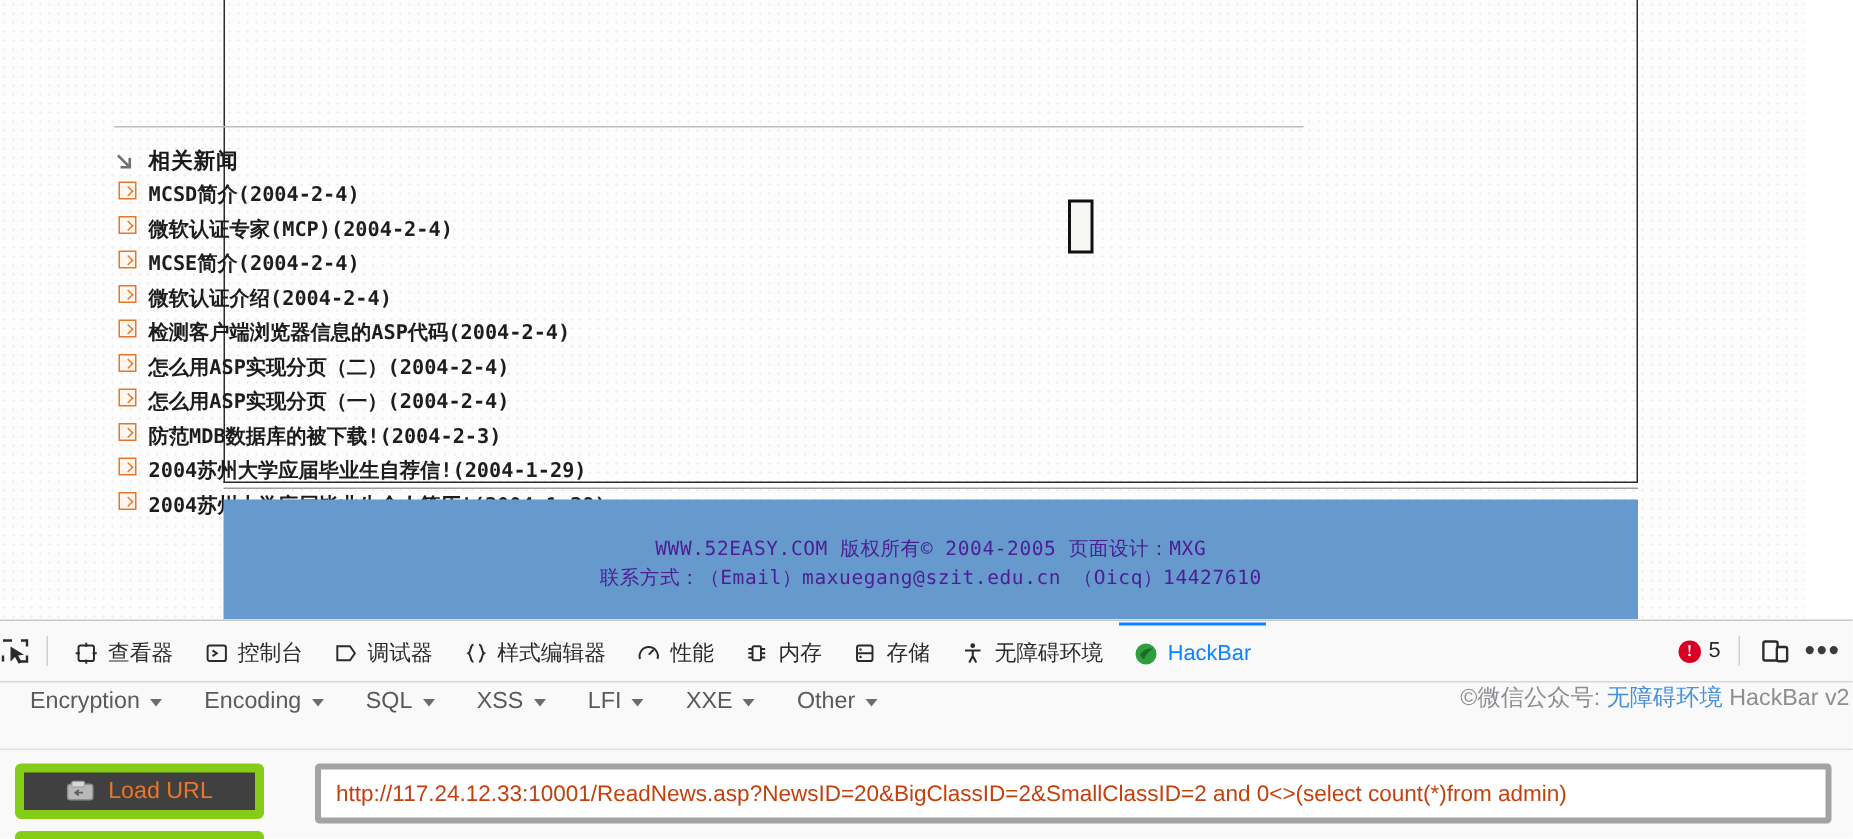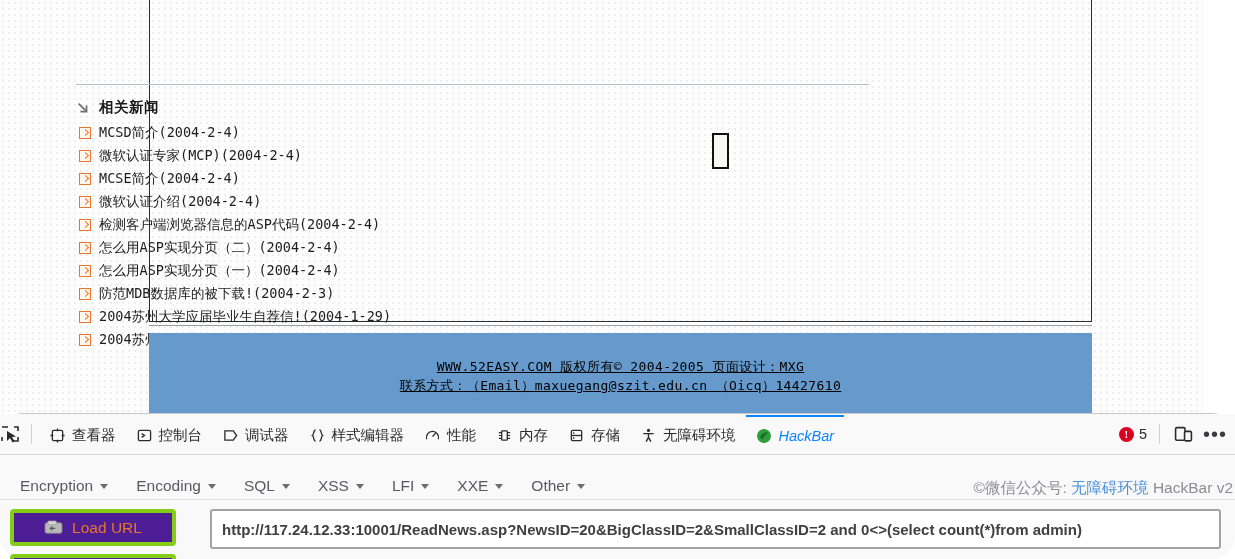--- a/index.html
+++ b/index.html
@@ -62,24 +62,24 @@
     font-family: "DejaVu Sans", sans-serif;
     font-size: 14.5px;
     font-weight: bold;
     color: #1a1a1a;
     letter-spacing: 0.5px;
   }
 
   .news-list { margin: 0; padding: 0; list-style: none; }
   .news-item {
     display: flex;
-    align-items: center;
     gap: 8px;
     height: 23px;
     padding-left: 3px;
+    font-weight: bold;
   }
   .bullet-icon {
     width: 12px; height: 12px;
     flex: 0 0 auto;
     border: 1px solid #e8762a;
     background: #fff7f0;
     position: relative;
   }
   .bullet-icon::after {
     content: "";
@@ -120,33 +120,31 @@
     background: #6699cc;
     color: #ffffff;
     text-align: center;
     padding-top: 24px;
   }
   .footer-line {
     font-family: "DejaVu Sans Mono", "DejaVu Sans", monospace;
     font-size: 13px;
     line-height: 19px;
     letter-spacing: 0.4px;
-    color: #000000;
+    color: #4c1d95;
     white-space: nowrap;
-    text-decoration: underline;
   }
 
   
   #devtools {
     position: absolute;
     left: 0; top: 413px;
     width: 1235px; height: 146px;
     background: #f9f9fa;
     border-top: 1px solid #c8c8c9;
-    border-radius: 23px;
   }
 
   #dt-toolbar {
     position: relative;
     height: 41px;
     display: flex;
     align-items: center;
     background: #f9f9fa;
     border-bottom: 1px solid #d7d7db;
     padding-left: 0px;
@@ -173,21 +171,20 @@
     color: #2b2b2b;
     font-size: 14.5px;
     white-space: nowrap;
     flex: 0 0 auto;
     border-top: 2px solid transparent;
     margin-top: 1px;
   }
   .dt-tab.active {
     color: #0a84ff;
     border-top: 2px solid #0a84ff;
-    font-style: italic;
   }
   .dt-tab .ticon {
     width: 17px; height: 17px;
     display: flex; align-items: center; justify-content: center;
     flex: 0 0 auto;
   }
 
   .dt-right {
     margin-left: auto;
     display: flex;
@@ -218,21 +215,21 @@
   }
   .meatball {
     font-size: 20px; color: #3a3a3d; letter-spacing: 1px;
     line-height: 14px;
   }
 
   
   #hb-menu {
     height: 45px;
     display: flex;
-    align-items: flex-end;
+    align-items: flex-start;
     padding-left: 14px;
     background: #f9f9fa;
     border-bottom: 1px solid #e0e0e3;
   }
   .hb-menu-item {
     display: flex;
     align-items: center;
     gap: 7px;
     font-size: 15.5px;
     color: #5a5a5e;
@@ -267,23 +264,23 @@
     gap: 0;
   }
   #hb-left-col {
     width: 210px;
     flex: 0 0 auto;
     padding-left: 10px;
   }
   .hb-btn {
     width: 166px;
     height: 37px;
-    border: 4px solid #84cc16;
+    border: 6px solid #84cc16;
     border-radius: 4px;
-    background: #4c1d95;
+    background: #404040;
     display: flex;
     align-items: center;
     justify-content: center;
     gap: 9px;
     margin-bottom: 8px;
   }
   .hb-btn-label {
     font-size: 15.5px;
     color: #e8762a;
   }
@@ -291,29 +288,28 @@
     width: 19px; height: 15px;
     display: block;
   }
   #hb-url-wrap {
     flex: 1 1 auto;
     padding-right: 14px;
   }
   #hb-url {
     width: 100%;
     height: 40px;
-    border: 2px solid #a3a3a3;
+    border: 4px solid #a3a3a3;
     border-radius: 3px;
     background: #ffffff;
     font-family: "Liberation Sans", sans-serif;
     font-size: 15px;
-    color: #404040;
+    color: #c2410c;
     padding: 0 10px;
     outline: none;
-    font-weight: bold;
   }
 </style>
 </head>
 <body>
 
 <div id="page-area">
 
   <div id="content-box"></div>
 
   <div id="top-rule"></div>

